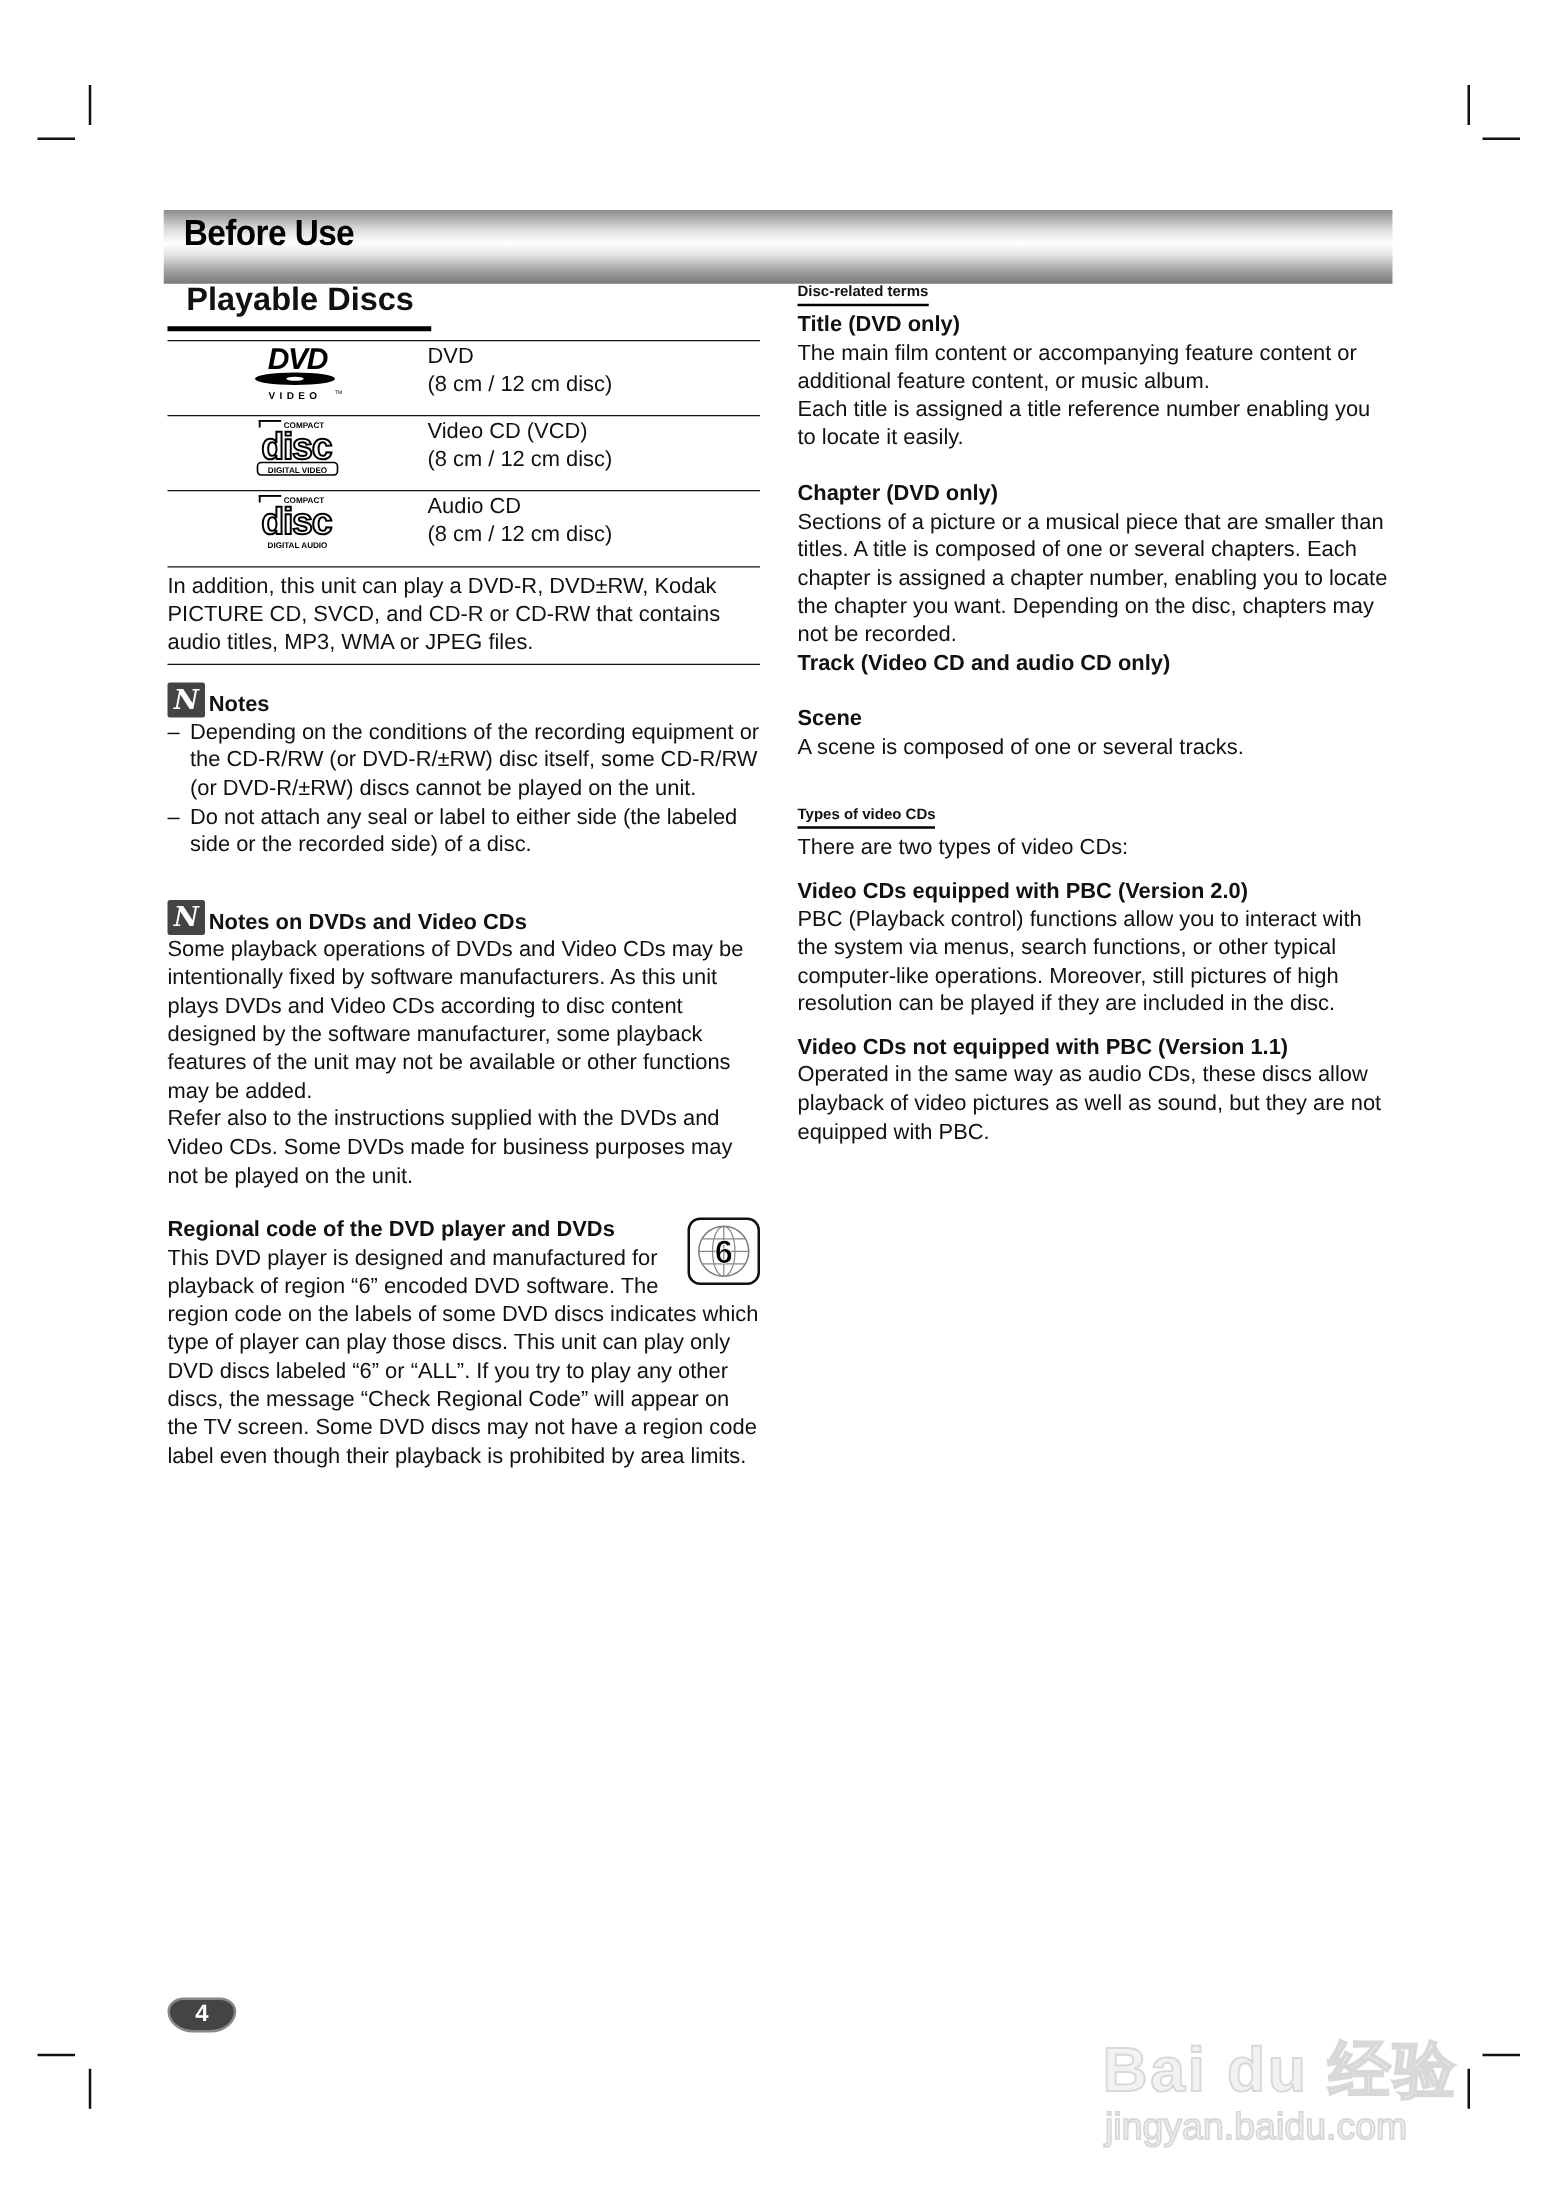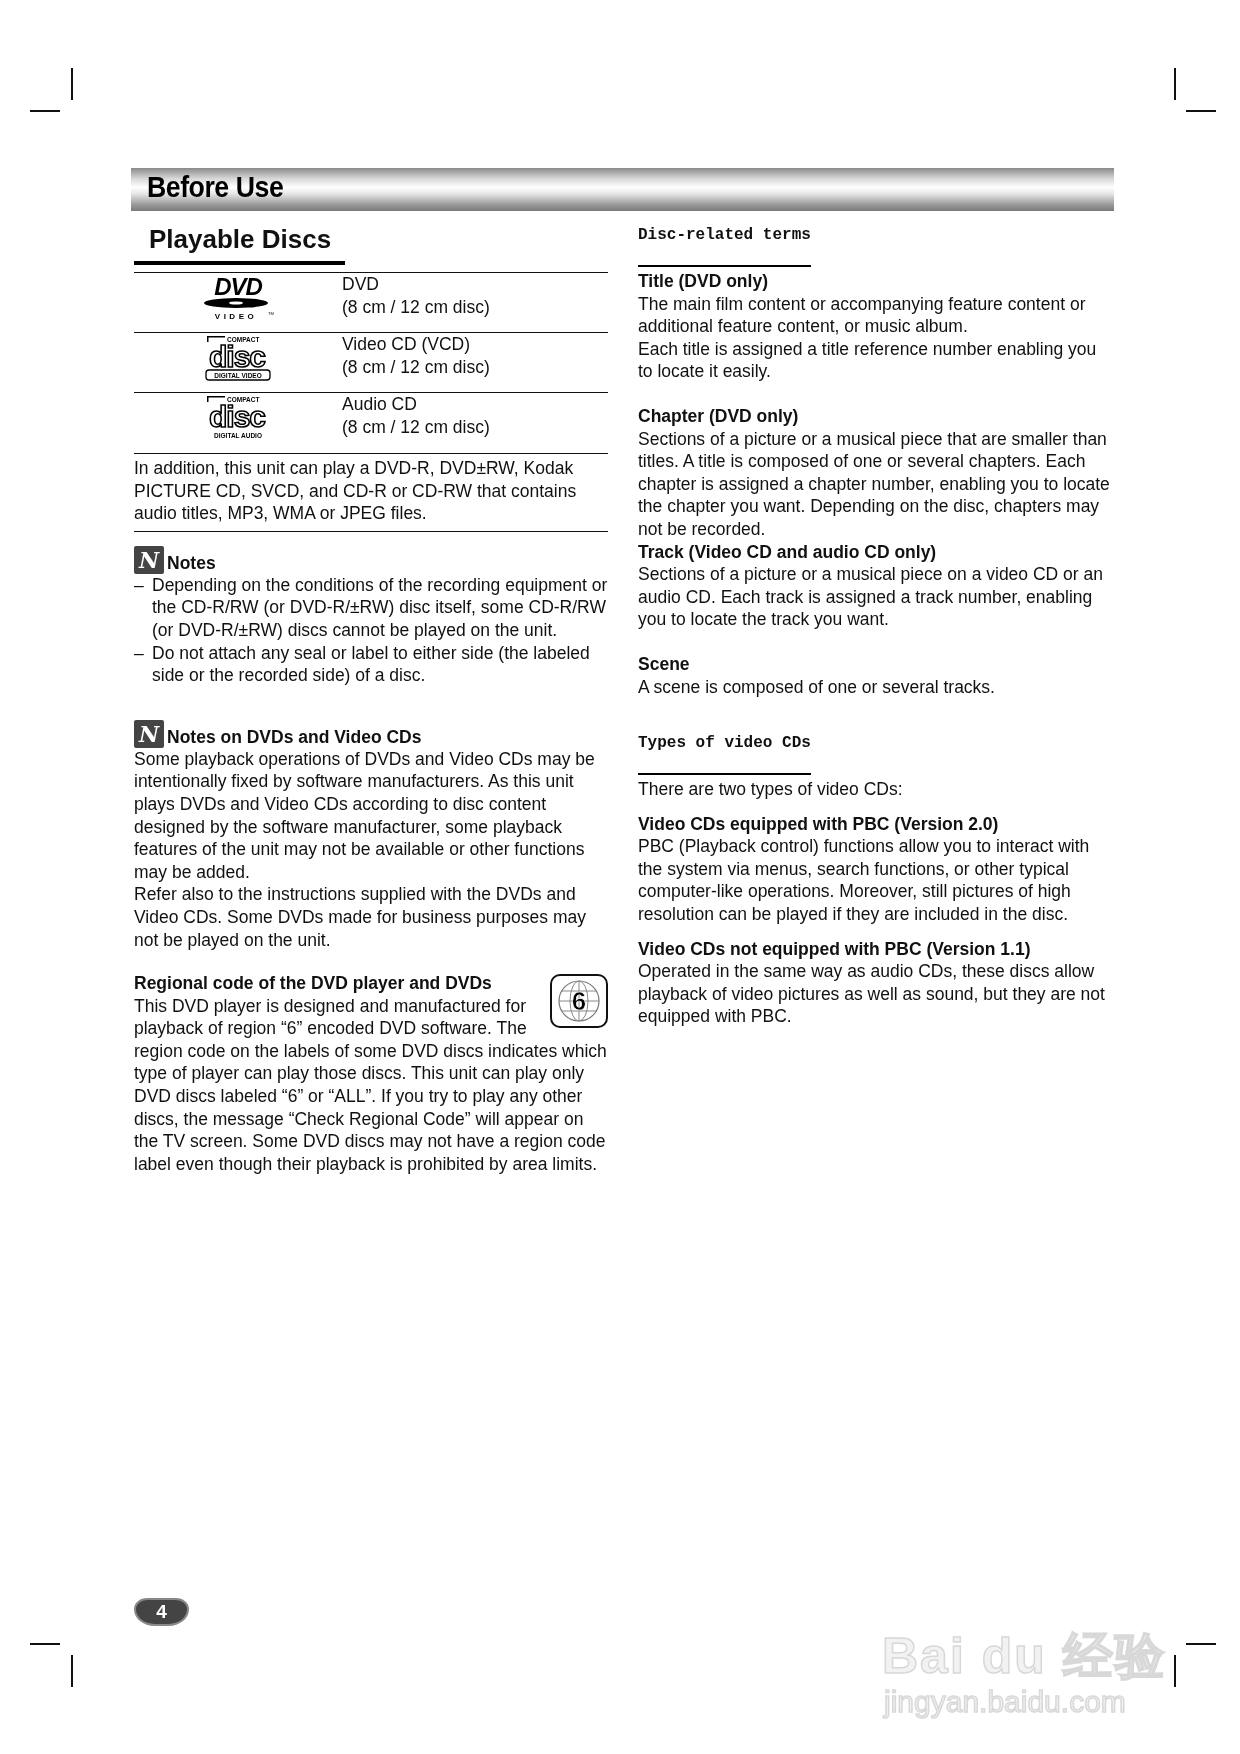--- a/index.html
+++ b/index.html
@@ -2,21 +2,21 @@
 <html><head>
 <meta charset="utf-8">
 <style>
   * { box-sizing: border-box; margin: 0; padding: 0; }
   html, body { width: 1240px; height: 1754px; background: #ffffff; }
   body { position: relative; font-family: "Liberation Sans", sans-serif; color: #111; overflow: hidden; }
 
   .crop { position: absolute; background: #111; }
 
   .header-bar {
-    position: absolute; left: 131px; top: 168px; width: 983px; height: 43px;
+    position: absolute; left: 131px; top: 168px; width: 983px; height: 59px;
     background: linear-gradient(to bottom, #8a8a8a 0%, #d8d8d8 25%, #ffffff 45%, #e6e6e6 60%, #9a9a9a 85%, #7a7a7a 100%);
   }
   .header-title {
     position: absolute; left: 16px; top: 3px;
     font-family: "Liberation Sans", sans-serif; font-weight: bold; font-size: 29px;
     letter-spacing: -0.5px; transform: scaleX(0.92); transform-origin: left center;
     color: #000;
   }
 
   .col-left { position: absolute; left: 134px; top: 224px; width: 474px; }
@@ -42,22 +42,22 @@
   .note-icon {
     width: 30px; height: 28px; background: #444; border-radius: 2px;
     color: #fff; font-family: "DejaVu Serif", serif; font-style: italic; font-weight: bold;
     font-size: 22px; line-height: 28px; text-align: center;
   }
   .dash-list { list-style: none; }
   .dash-list li { position: relative; padding-left: 18px; font-size: 17.5px; line-height: 22.6px; }
   .dash-list li::before { content: "–"; position: absolute; left: 0; }
 
   .h3-ul {
-    display: inline-block; font-weight: bold; font-size: 16px;
-    padding-bottom: 21px; border-bottom: 2.5px solid #000; font-family: Liberation Mono, monospace;
+    display: inline-block; font-weight: bold; font-size: 12px;
+    padding-bottom: 3px; border-bottom: 2.5px solid #000;
   }
 
   .region-badge {
     float: right; width: 58px; height: 54px; margin: 2px 0 4px 10px;
     border: 2.5px solid #111; border-radius: 10px; display: flex; align-items: center; justify-content: center;
   }
 
   .page-num {
     position: absolute; left: 134px; top: 1598px; width: 55px; height: 28px;
     background: #444; border-radius: 14px 14px 22px 22px / 12px 12px 18px 18px;
@@ -195,21 +195,20 @@
     <p class="para">Each title is assigned a title reference number enabling you to locate it easily.</p>
   </div>
 
   <div style="margin-top:22px;">
     <div class="para bold">Chapter (DVD only)</div>
     <p class="para">Sections of a picture or a musical piece that are smaller than titles. A title is composed of one or several chapters. Each chapter is assigned a chapter number, enabling you to locate the chapter you want. Depending on the disc, chapters may not be recorded.</p>
   </div>
 
   <div style="">
     <div class="para bold">Track (Video CD and audio CD only)</div>
-    <p class="para">Sections of a picture or a musical piece on a video CD or an audio CD. Each track is assigned a track number, enabling you to locate the track you want.</p>
   </div>
 
   <div style="margin-top:22px;">
     <div class="para bold">Scene</div>
     <p class="para">A scene is composed of one or several tracks.</p>
   </div>
 
   <div class="h3-ul" style="margin-top:36px;">Types of video CDs</div>
   <p class="para" style="margin-top:3px;">There are two types of video CDs:</p>
 

